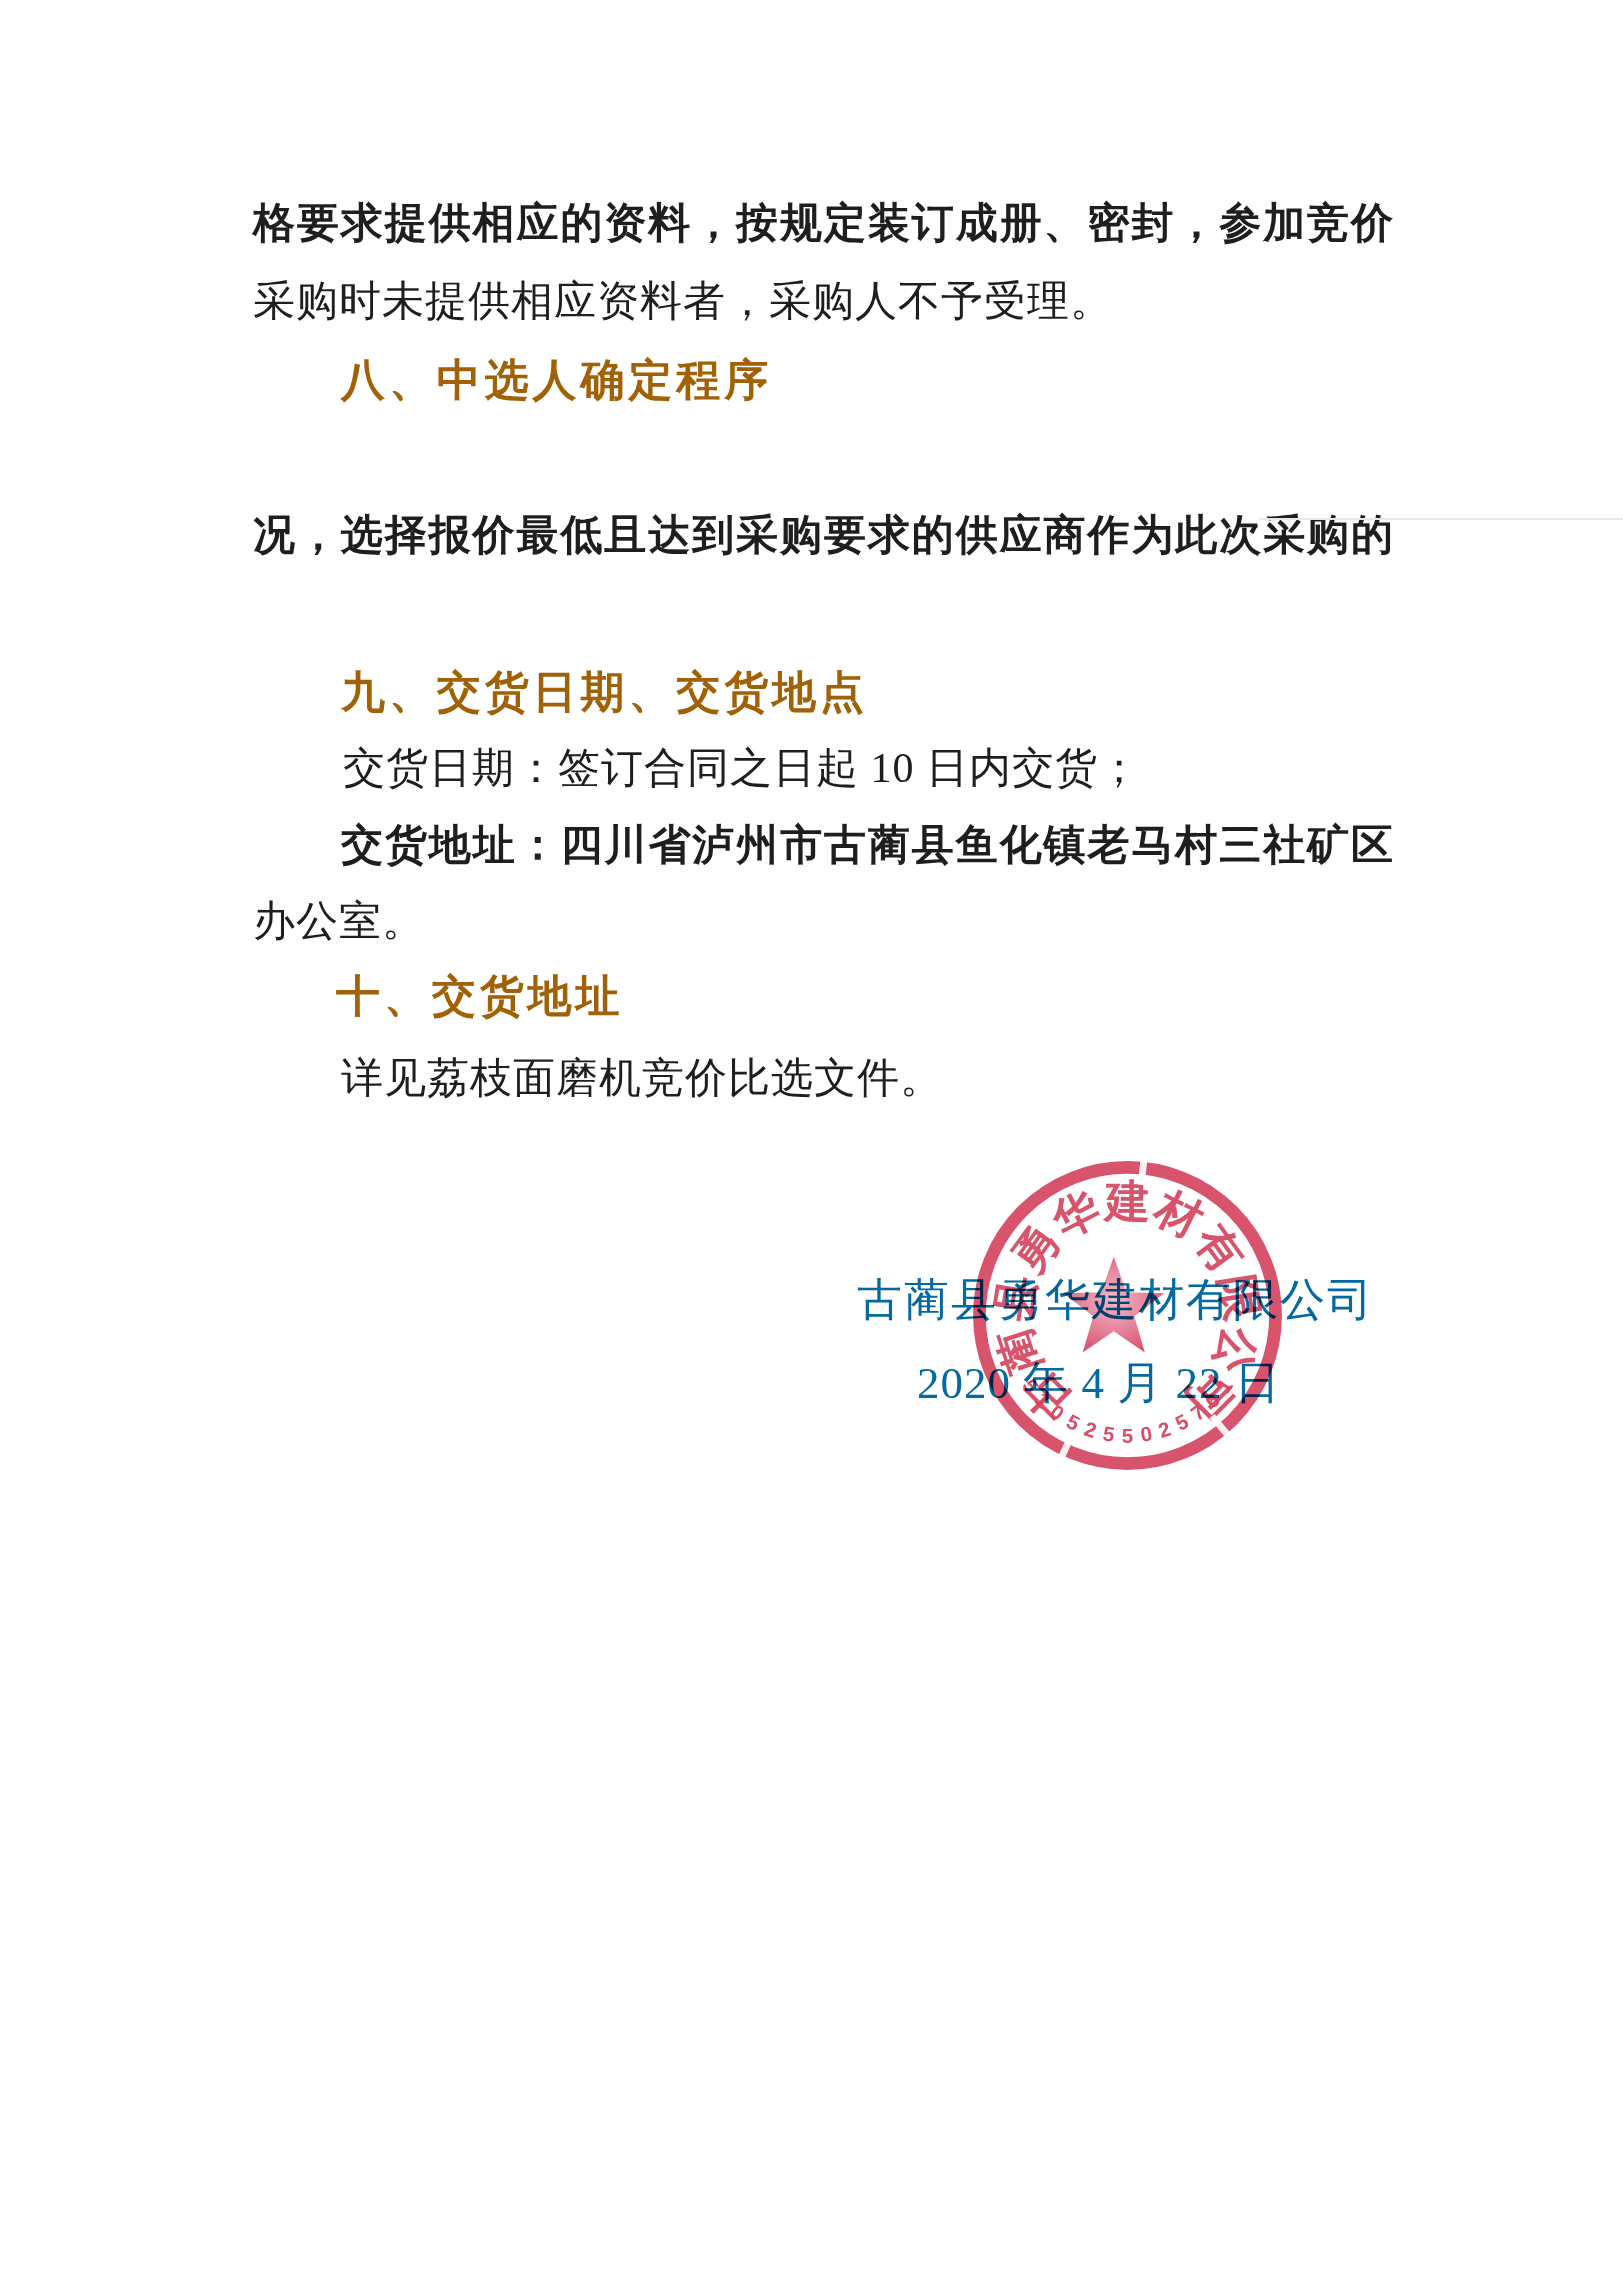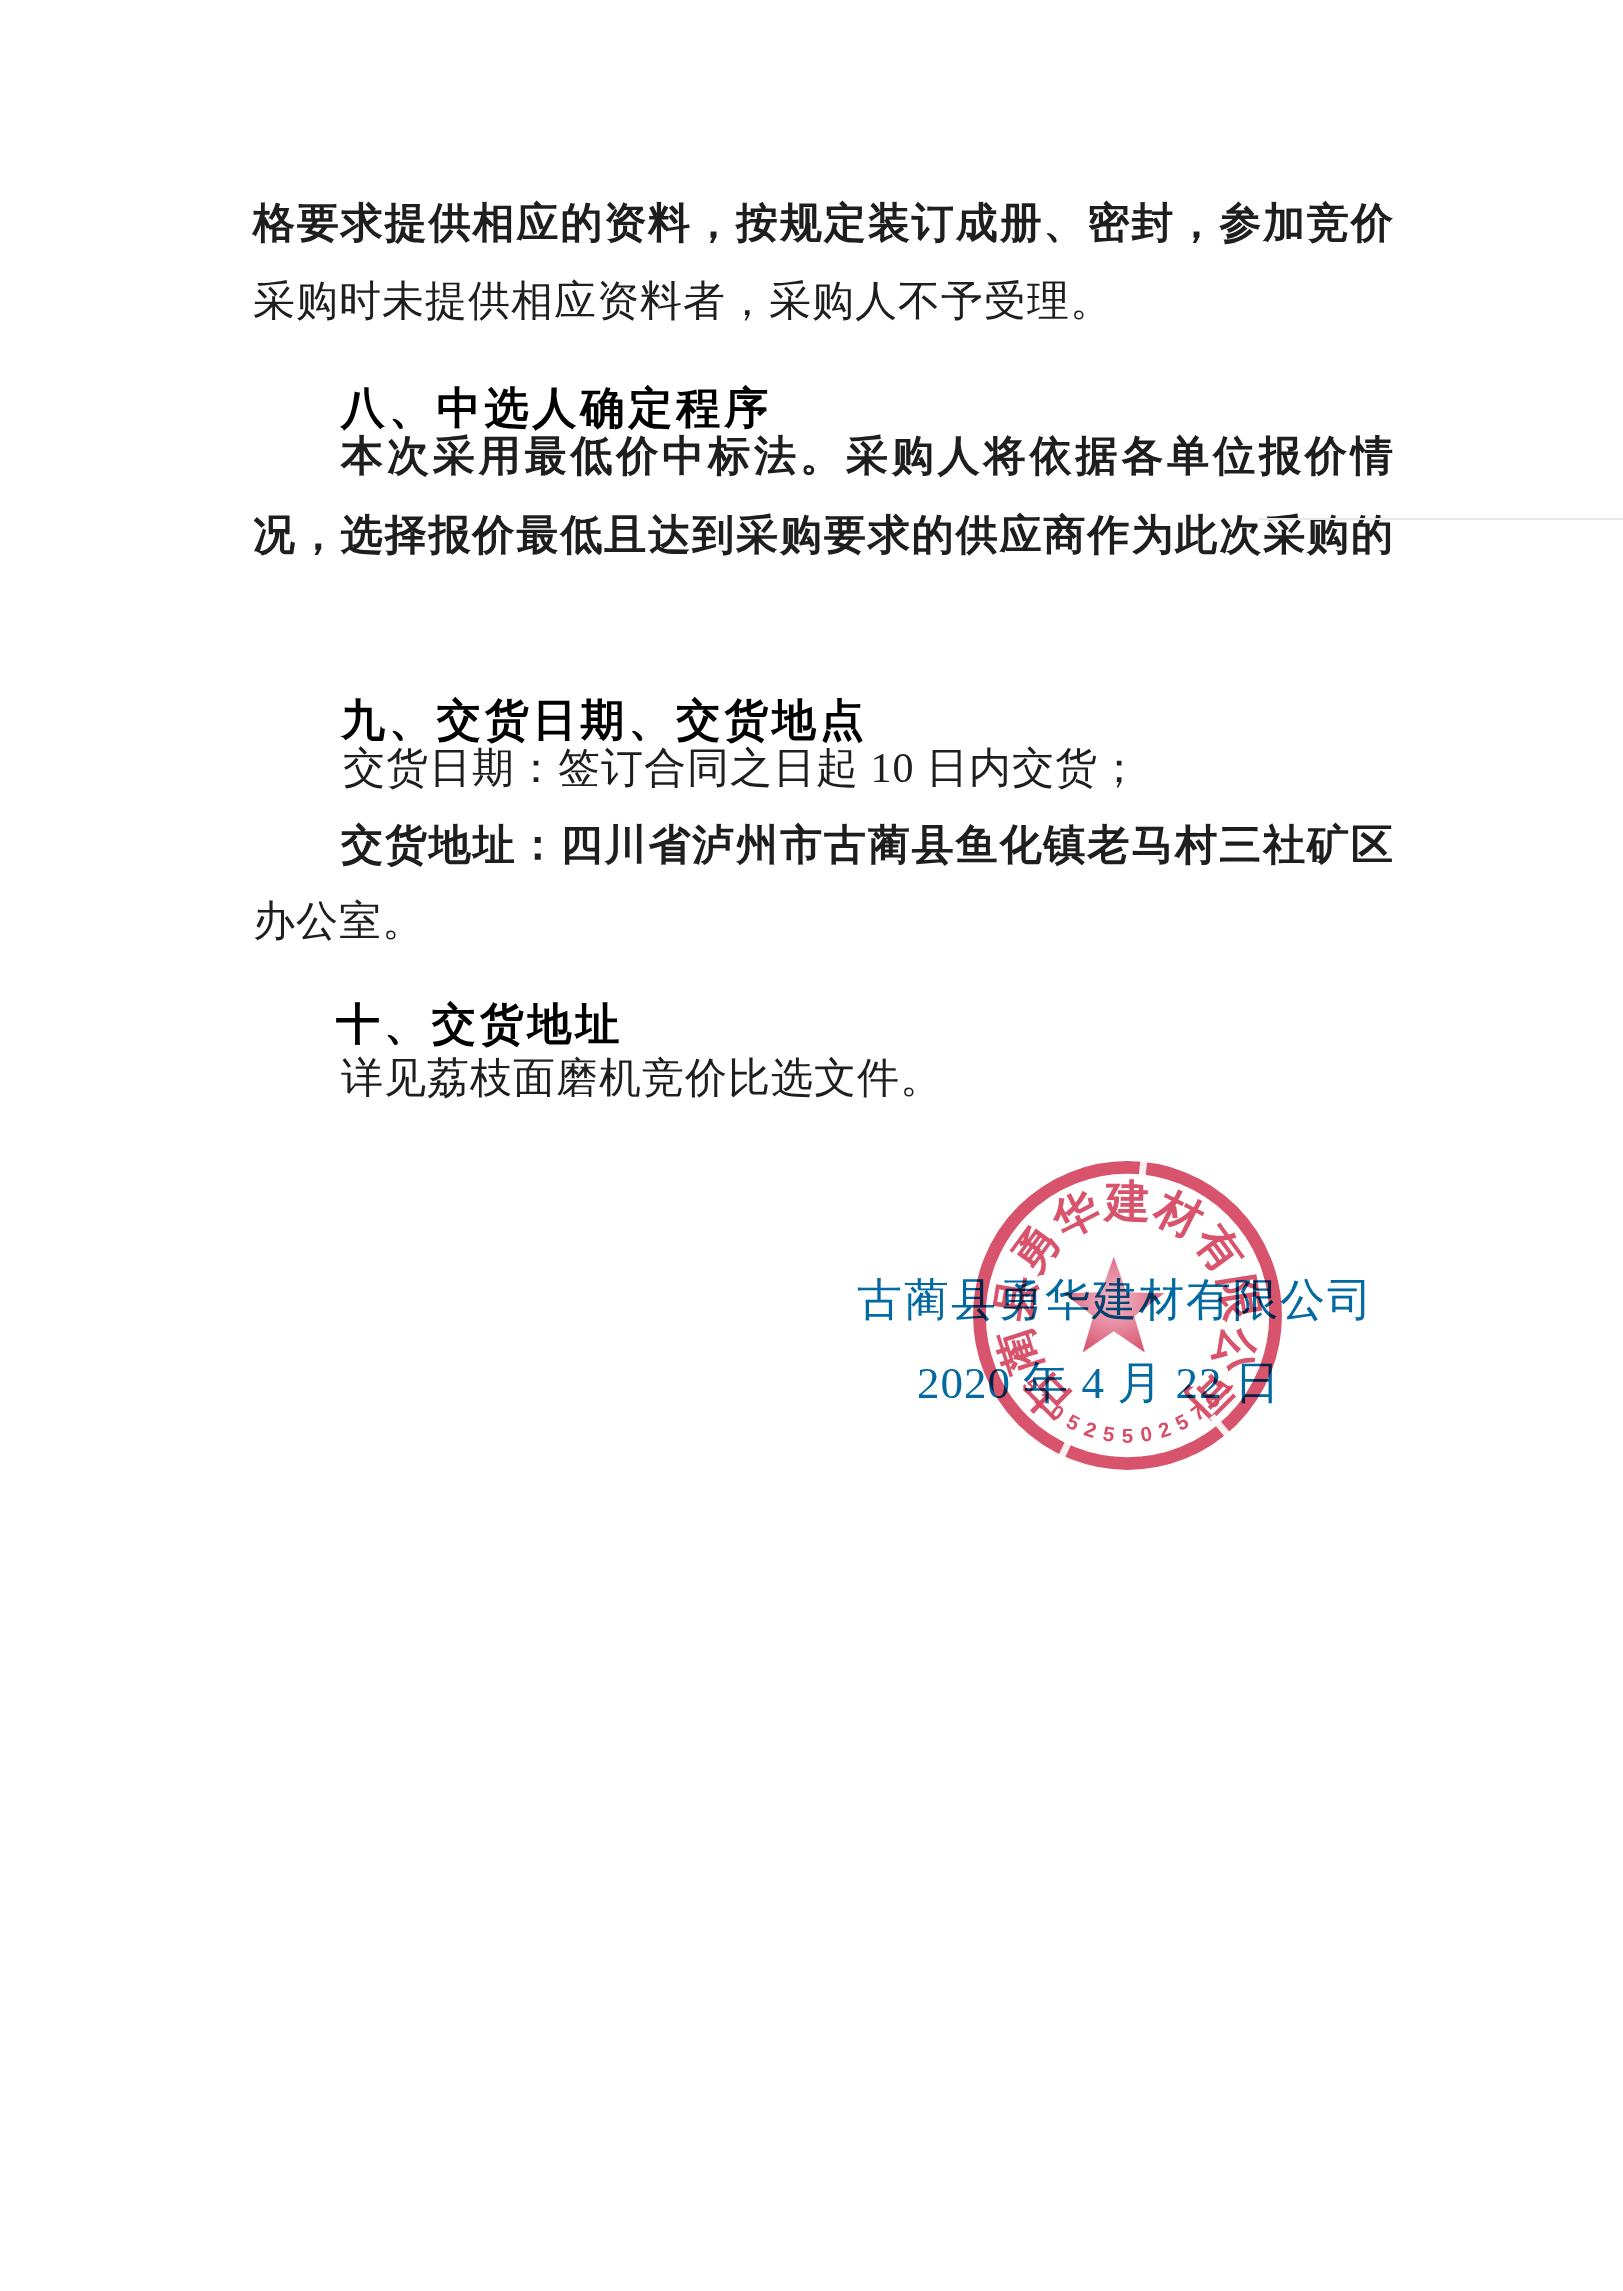--- a/index.html
+++ b/index.html
@@ -22,23 +22,22 @@
   .fill{
     white-space:normal;
     text-align:justify;
     text-align-last:justify;
     font-weight:bold;
   }
   .heading{
     font-family:"Liberation Sans", sans-serif;
     font-weight:700;
     font-size:44px;
-    color:#000000;
+    color:#a16207;
     letter-spacing:3.9px;
-    margin-top:28px;
   }
   .sign{
     position:absolute;
     white-space:nowrap;
     font-size:45px;
     line-height:57px;
     color:#0369a1;
     letter-spacing:2px;
     mix-blend-mode:multiply;
     z-index:3;
@@ -93,21 +92,20 @@
 <body>
 
 <div class="page" style="--seal-color: #d54560;">
 
   <div class="line fill" style="top:196px;left:253px;width:1141px">格要求提供相应的资料，按规定装订成册、密封，参加竞价</div>
 
   <div class="line" style="top:274px;left:253px">采购时未提供相应资料者，采购人不予受理。</div>
 
   <div class="line heading" style="top:352px;left:341px">八、中选人确定程序</div>
 
-  <div class="line fill" style="top:429px;left:341px;width:1053px">本次采用最低价中标法。采购人将依据各单位报价情</div>
 
   <div class="line fill" style="top:508px;left:253px;width:1141px">况，选择报价最低且达到采购要求的供应商作为此次采购的</div>
 
 
   <div class="line heading" style="top:664px;left:341px">九、交货日期、交货地点</div>
 
   <div class="line" style="top:741px;left:343px">交货日期：签订合同之日起 10 日内交货；</div>
 
   <div class="line fill" style="top:818px;left:341px;width:1053px">交货地址：四川省泸州市古蔺县鱼化镇老马村三社矿区</div>
 

